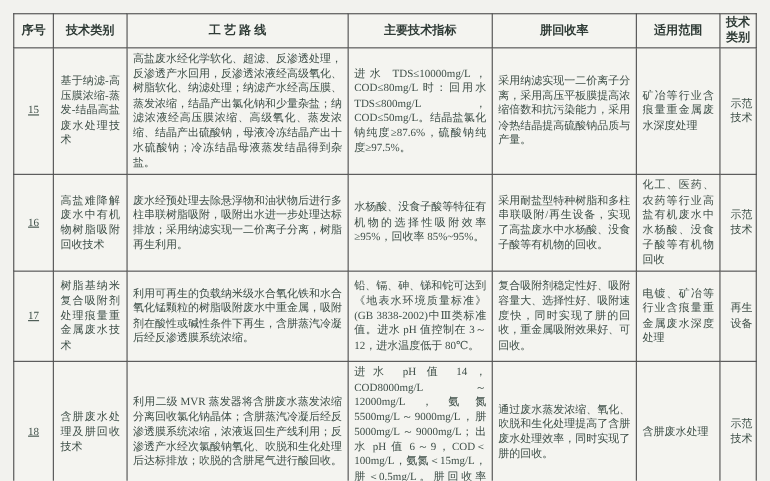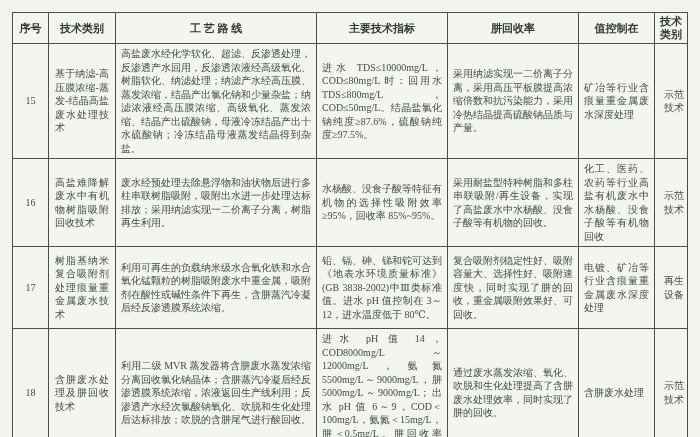--- a/index.html
+++ b/index.html
@@ -40,20 +40,21 @@
   }
   td {
     font-size: 10px;
     color: #3d4e47;
     line-height: 13.5px;
     padding: 3px 5px;
   }
   td.num {
     text-align: center;
     padding: 0;
+    text-decoration: underline;
   }
   td.name {
     text-align: justify;
     text-justify: inter-ideograph;
     padding: 3px 6px;
   }
   td.process, td.indicators, td.features, td.scope {
     text-align: justify;
     text-justify: inter-ideograph;
   }
@@ -81,21 +82,21 @@
       <col style="width:76px">
       <col style="width:33px">
     </colgroup>
     <thead>
       <tr class="rh">
         <th>序号</th>
         <th>技术类别</th>
         <th>工 艺 路 线</th>
         <th>主要技术指标</th>
         <th>肼回收率</th>
-        <th>值控制在</th>
+        <th>适用范围</th>
         <th>技术类别</th>
       </tr>
     </thead>
     <tbody>
       <tr class="r15">
         <td class="num">15</td>
         <td class="name">基于纳滤-高压膜浓缩-蒸发-结晶高盐废水处理技术</td>
         <td class="process">高盐废水经化学软化、超滤、反渗透处理，反渗透产水回用，反渗透浓液经高级氧化、树脂软化、纳滤处理；纳滤产水经高压膜、蒸发浓缩，结晶产出氯化钠和少量杂盐；纳滤浓液经高压膜浓缩、高级氧化、蒸发浓缩、结晶产出硫酸钠，母液冷冻结晶产出十水硫酸钠；冷冻结晶母液蒸发结晶得到杂盐。</td>
         <td class="indicators">进水 TDS≤10000mg/L，COD≤80mg/L 时：回用水 TDS≤800mg/L，COD≤50mg/L。结晶盐氯化钠纯度≥87.6%，硫酸钠纯度≥97.5%。</td>
         <td class="features">采用纳滤实现一二价离子分离，采用高压平板膜提高浓缩倍数和抗污染能力，采用冷热结晶提高硫酸钠品质与产量。</td>

